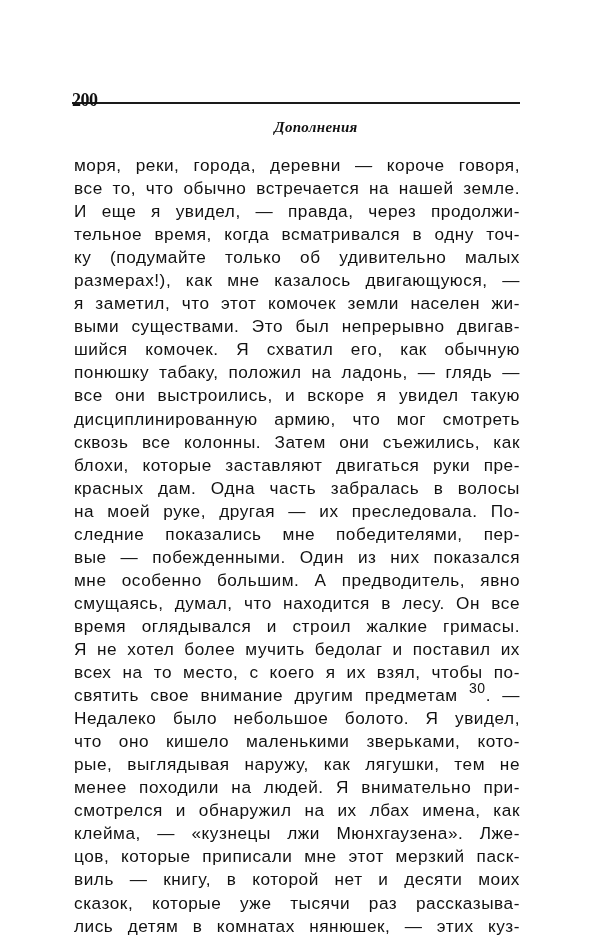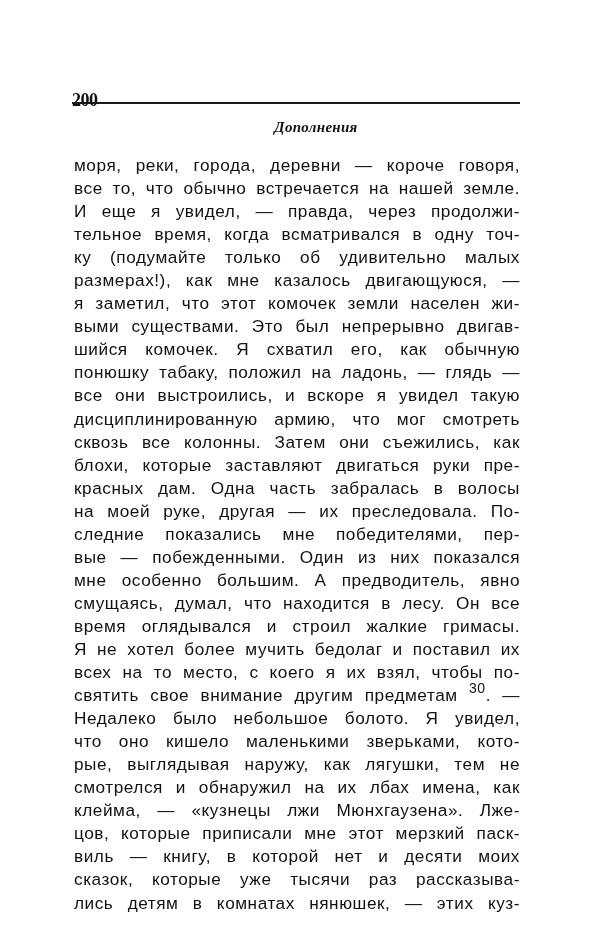--- a/index.html
+++ b/index.html
@@ -101,19 +101,20 @@
   <span class="line">вые — побежденными. Один из них показался</span>
   <span class="line">мне особенно большим. А предводитель, явно</span>
   <span class="line">смущаясь, думал, что находится в лесу. Он все</span>
   <span class="line">время оглядывался и строил жалкие гримасы.</span>
   <span class="line">Я не хотел более мучить бедолаг и поставил их</span>
   <span class="line">всех на то место, с коего я их взял, чтобы по-</span>
   <span class="line"><span>святить свое внимание другим предметам</span> <sup class="fn">30</sup><span>. —</span></span>
   <span class="line">Недалеко было небольшое болото. Я увидел,</span>
   <span class="line">что оно кишело маленькими зверьками, кото-</span>
   <span class="line">рые, выглядывая наружу, как лягушки, тем не</span>
+  <span class="line">менее походили на людей. Я внимательно при-</span>
   <span class="line">смотрелся и обнаружил на их лбах имена, как</span>
   <span class="line">клейма, — «кузнецы лжи Мюнхгаузена». Лже-</span>
   <span class="line">цов, которые приписали мне этот мерзкий паск-</span>
   <span class="line">виль — книгу, в которой нет и десяти моих</span>
   <span class="line">сказок, которые уже тысячи раз рассказыва-</span>
   <span class="line last">лись детям в комнатах нянюшек, — этих куз-</span>
 </div>
 
 </body></html>

